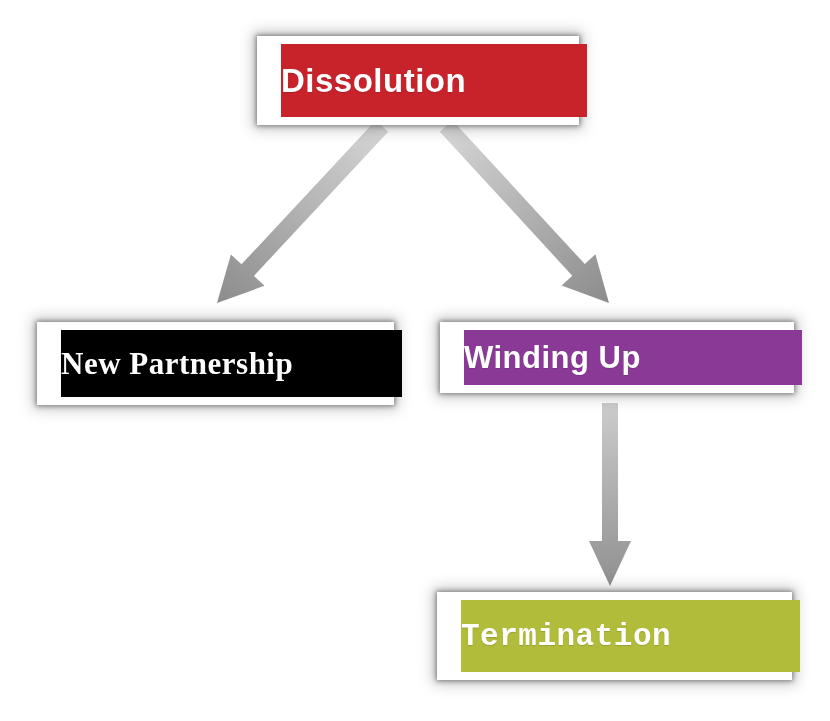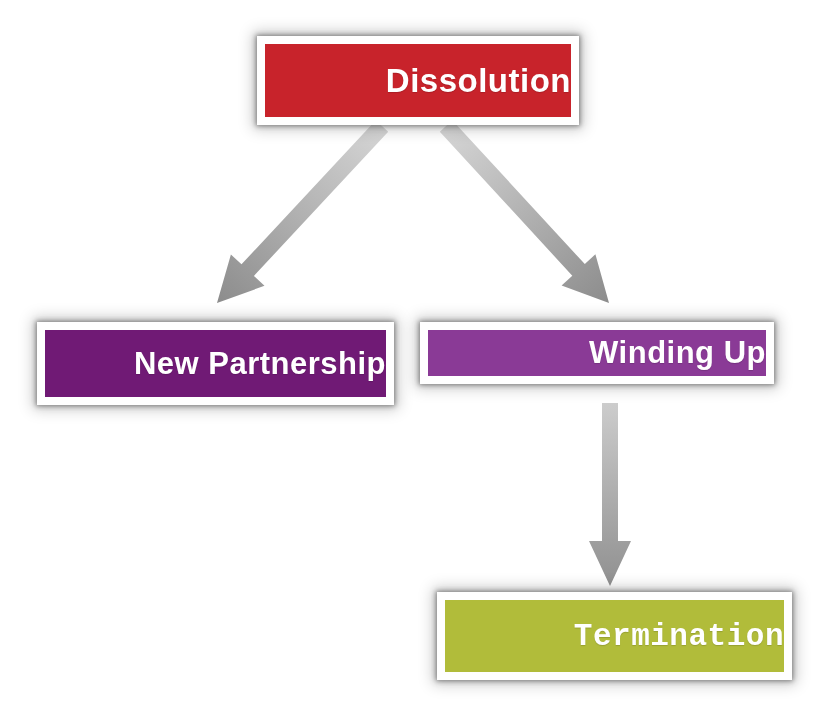--- a/index.html
+++ b/index.html
@@ -29,34 +29,35 @@
     padding: 8px;
     box-sizing: border-box;
     box-shadow: 0 0 5px 1px rgba(90, 90, 90, 0.75),
                 0 0 14px 4px rgba(0, 0, 0, 0.22);
   }
   .node-fill {
     width: 100%;
     height: 100%;
     display: flex;
     align-items: center;
-    justify-content: flex-end;
+    justify-content: flex-start;
+    margin-left: 16px;
   }
   .node-label {
     color: #ffffff;
     font-weight: 700;
     font-size: 31px;
     letter-spacing: 0.5px;
     white-space: nowrap;
     text-shadow: 0 1px 1px rgba(0, 0, 0, 0.15);
   }
   .node-dissolution   { left: 257px; top: 36px;  width: 322px; height: 89px; }
   .node-dissolution .node-label { font-size: 33px; }
   .node-new-partnership { left: 37px;  top: 322px; width: 357px; height: 83px; }
-  .node-winding-up    { left: 420px; top: 322px; width: 354px; height: 62px; }
+  .node-winding-up    { left: 440px; top: 322px; width: 354px; height: 71px; }
   .node-termination   { left: 437px; top: 592px; width: 355px; height: 88px; font-family: Liberation Mono, monospace; }
 </style>
 </head>
 <body>
 
 <div class="canvas">
 
   <svg class="arrows-layer" width="830" height="721" viewBox="0 0 830 721" xmlns="http://www.w3.org/2000/svg">
     <defs>
       <linearGradient id="gradL" gradientUnits="userSpaceOnUse" x1="382" y1="126" x2="217" y2="303">
@@ -80,21 +81,21 @@
     <polygon fill="url(#gradD)" points="602,403 602,541 589,541 610,586 631,541 618,541 618,403"></polygon>
   </svg>
 
   <div class="node node-dissolution">
     <div class="node-fill" style="background-color: rgb(200, 35, 43);">
       <span class="node-label">Dissolution</span>
     </div>
   </div>
 
   <div class="node node-new-partnership">
-    <div class="node-fill" style="background-color: #701a75;">
+    <div class="node-fill" style="background-color: #000000; font-family: Liberation Serif, serif;">
       <span class="node-label">New Partnership</span>
     </div>
   </div>
 
   <div class="node node-winding-up">
     <div class="node-fill" style="background-color: rgb(138, 58, 150);">
       <span class="node-label">Winding Up</span>
     </div>
   </div>
 

